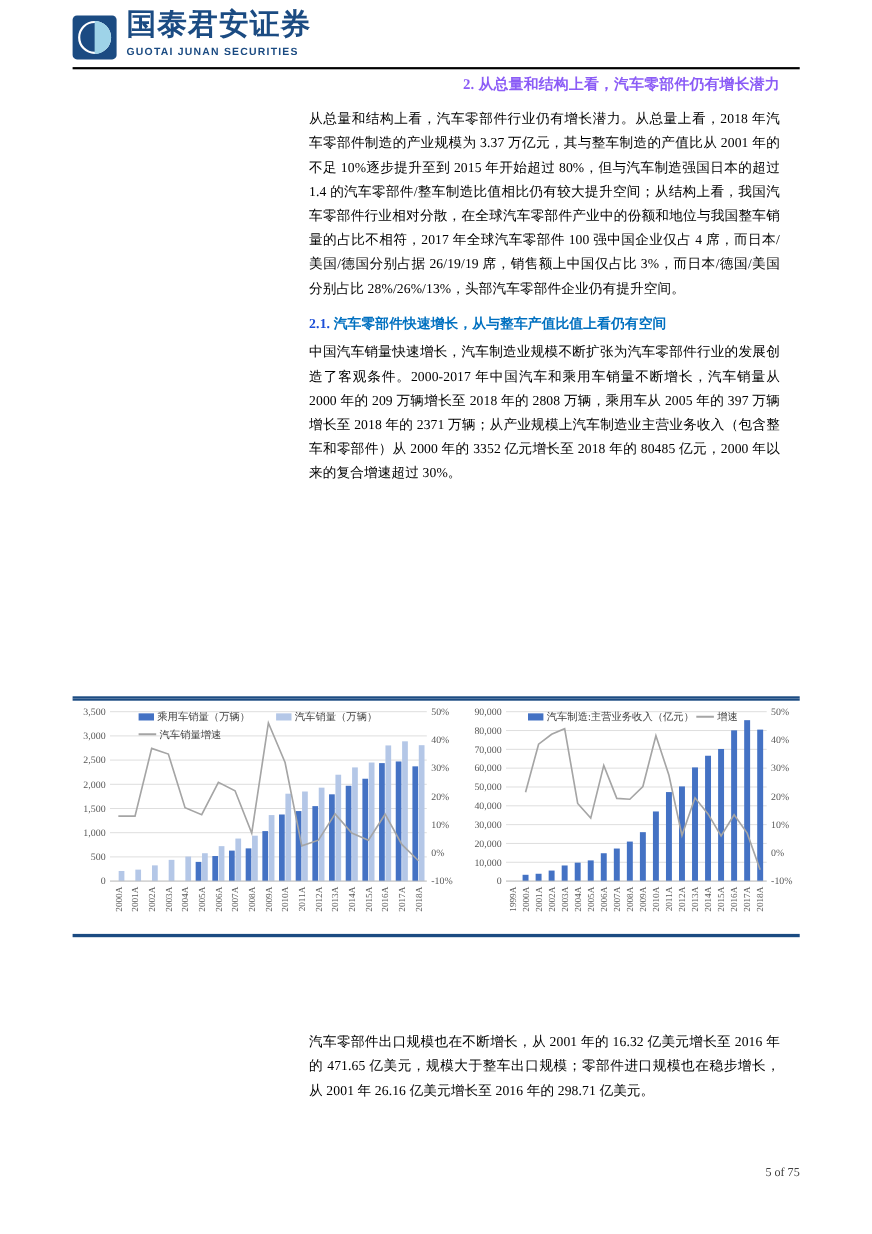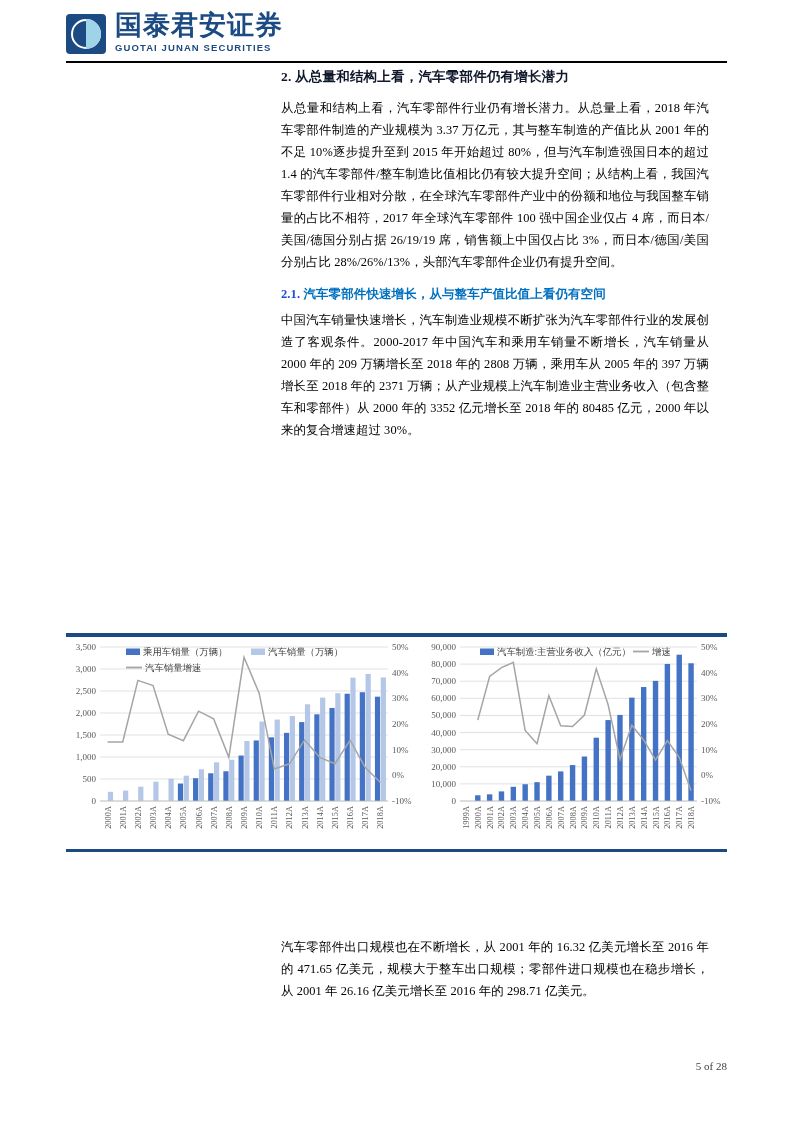--- a/index.html
+++ b/index.html
@@ -54,21 +54,21 @@
     left: 20px; top: 5px;
     width: 15px; height: 30px;
     background: #9ed3e8;
     border-radius: 0 15px 15px 0;
   }
   .logo-text {
     margin-left: 9px;
     line-height: 1;
   }
   .logo-cn {
-    font-family: Liberation Sans, sans-serif;
+    font-family: Liberation Mono, monospace;
     font-weight: bold;
     font-size: 27px;
     color: #1b4b82;
     letter-spacing: 1px;
     white-space: nowrap;
   }
   .logo-en {
     font-family: "Liberation Sans", sans-serif;
     font-weight: bold;
     font-size: 9.5px;
@@ -89,23 +89,24 @@
   .content {
     position: absolute;
     left: 281px;
     top: 68px;
     width: 428px;
   }
   h2.section-title {
     margin: 0 0 11px 0;
     font-size: 13.5px;
     font-weight: bold;
-    color: #0f172a;
+    color: #8b5cf6;
     letter-spacing: 0.2px;
     line-height: 1.3;
+    text-align: right;
   }
   h3.sub-title {
     margin: 0 0 6px 0;
     font-size: 12.5px;
     font-weight: bold;
     color: #0070c0;
     letter-spacing: 0.1px;
     line-height: 1.35;
   }
   h3.sub-title .num { color: #1d4ed8; }
@@ -415,14 +416,14 @@
 
 
   <div class="fig-bottom-rule"></div>
 </div>
 
 <div class="content" style="top: 936px;">
   <p class="body-text">汽车零部件出口规模也在不断增长，从 2001 年的 16.32 亿美元增长至 2016 年的 471.65 亿美元，规模大于整车出口规模；零部件进口规模也在稳步增长，从 2001 年 26.16 亿美元增长至 2016 年的 298.71 亿美元。</p>
 </div>
 
 <div class="page-footer">
-  <div class="page-num">5 of 28</div>
+  <div class="page-num">5 of 75</div>
 </div>
 
 </body></html>

